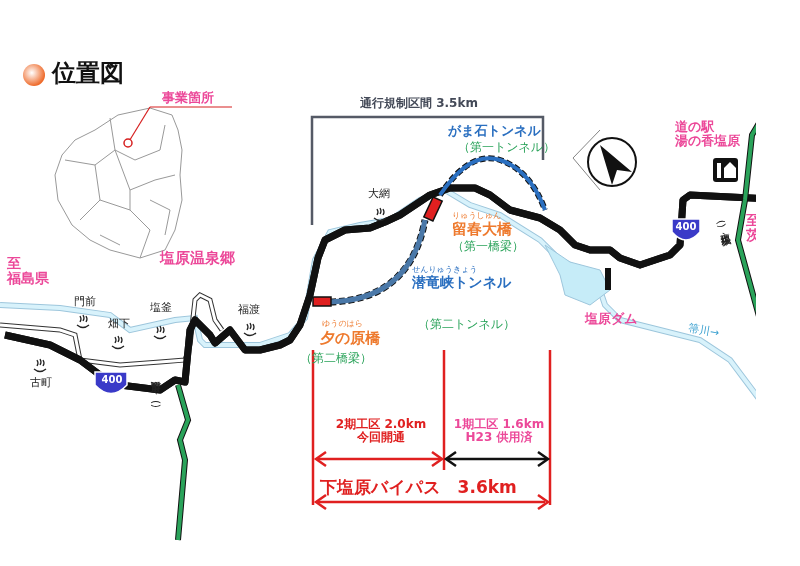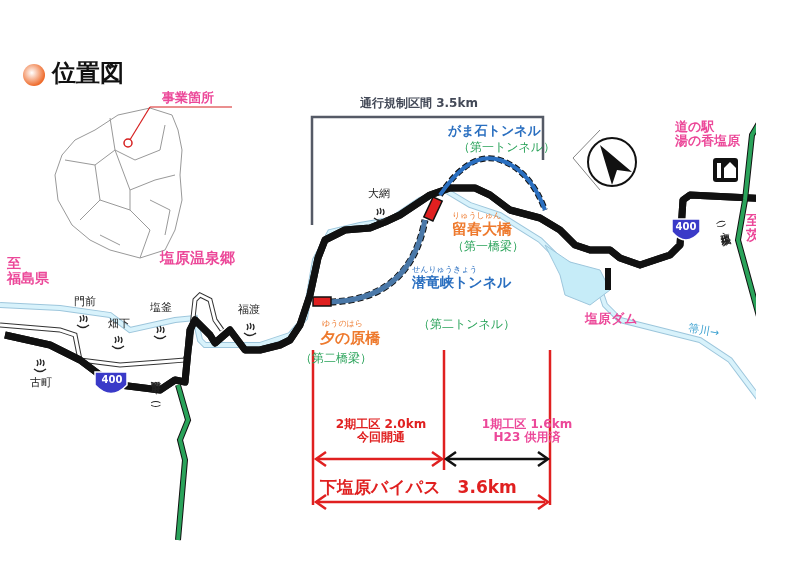--- a/index.html
+++ b/index.html
@@ -175,15 +175,15 @@
 
 <div class="lbl rubyb" style="left:412px;top:266px;">せんりゅうきょう</div>
 <div class="lbl blue" style="left:412px;top:275px;font-size:14px;">潜竜峡トンネル</div>
 <div class="lbl green" style="left:418px;top:295px;margin-top:23px;">（第二トンネル）</div>
 
 <div class="lbl ruby" style="left:322px;top:320px;">ゆうのはら</div>
 <div class="lbl orange" style="left:320px;top:330px;font-size:15px;">夕の原橋</div>
 <div class="lbl green" style="left:300px;top:352px;">（第二橋梁）</div>
 
 <div class="lbl red" style="left:326px;top:418px;font-size:12px;text-align:center;width:110px;"><span>2期工区 2.0km</span><br><span>今回開通</span></div>
-<div class="lbl blk" style="left:446px;top:418px;font-size:12px;text-align:center;width:106px;padding-left:28px;"><span>1期工区 1.6km</span><br><span>H23 供用済</span></div>
+<div class="lbl blk" style="left:446px;top:418px;font-size:12px;text-align:center;width:106px;"><span>1期工区 1.6km</span><br><span>H23 供用済</span></div>
 <div class="lbl red" style="left:320px;top:478px;font-size:17px;">下塩原バイパス　3.6km</div>
 </div>
 
 </body></html>

